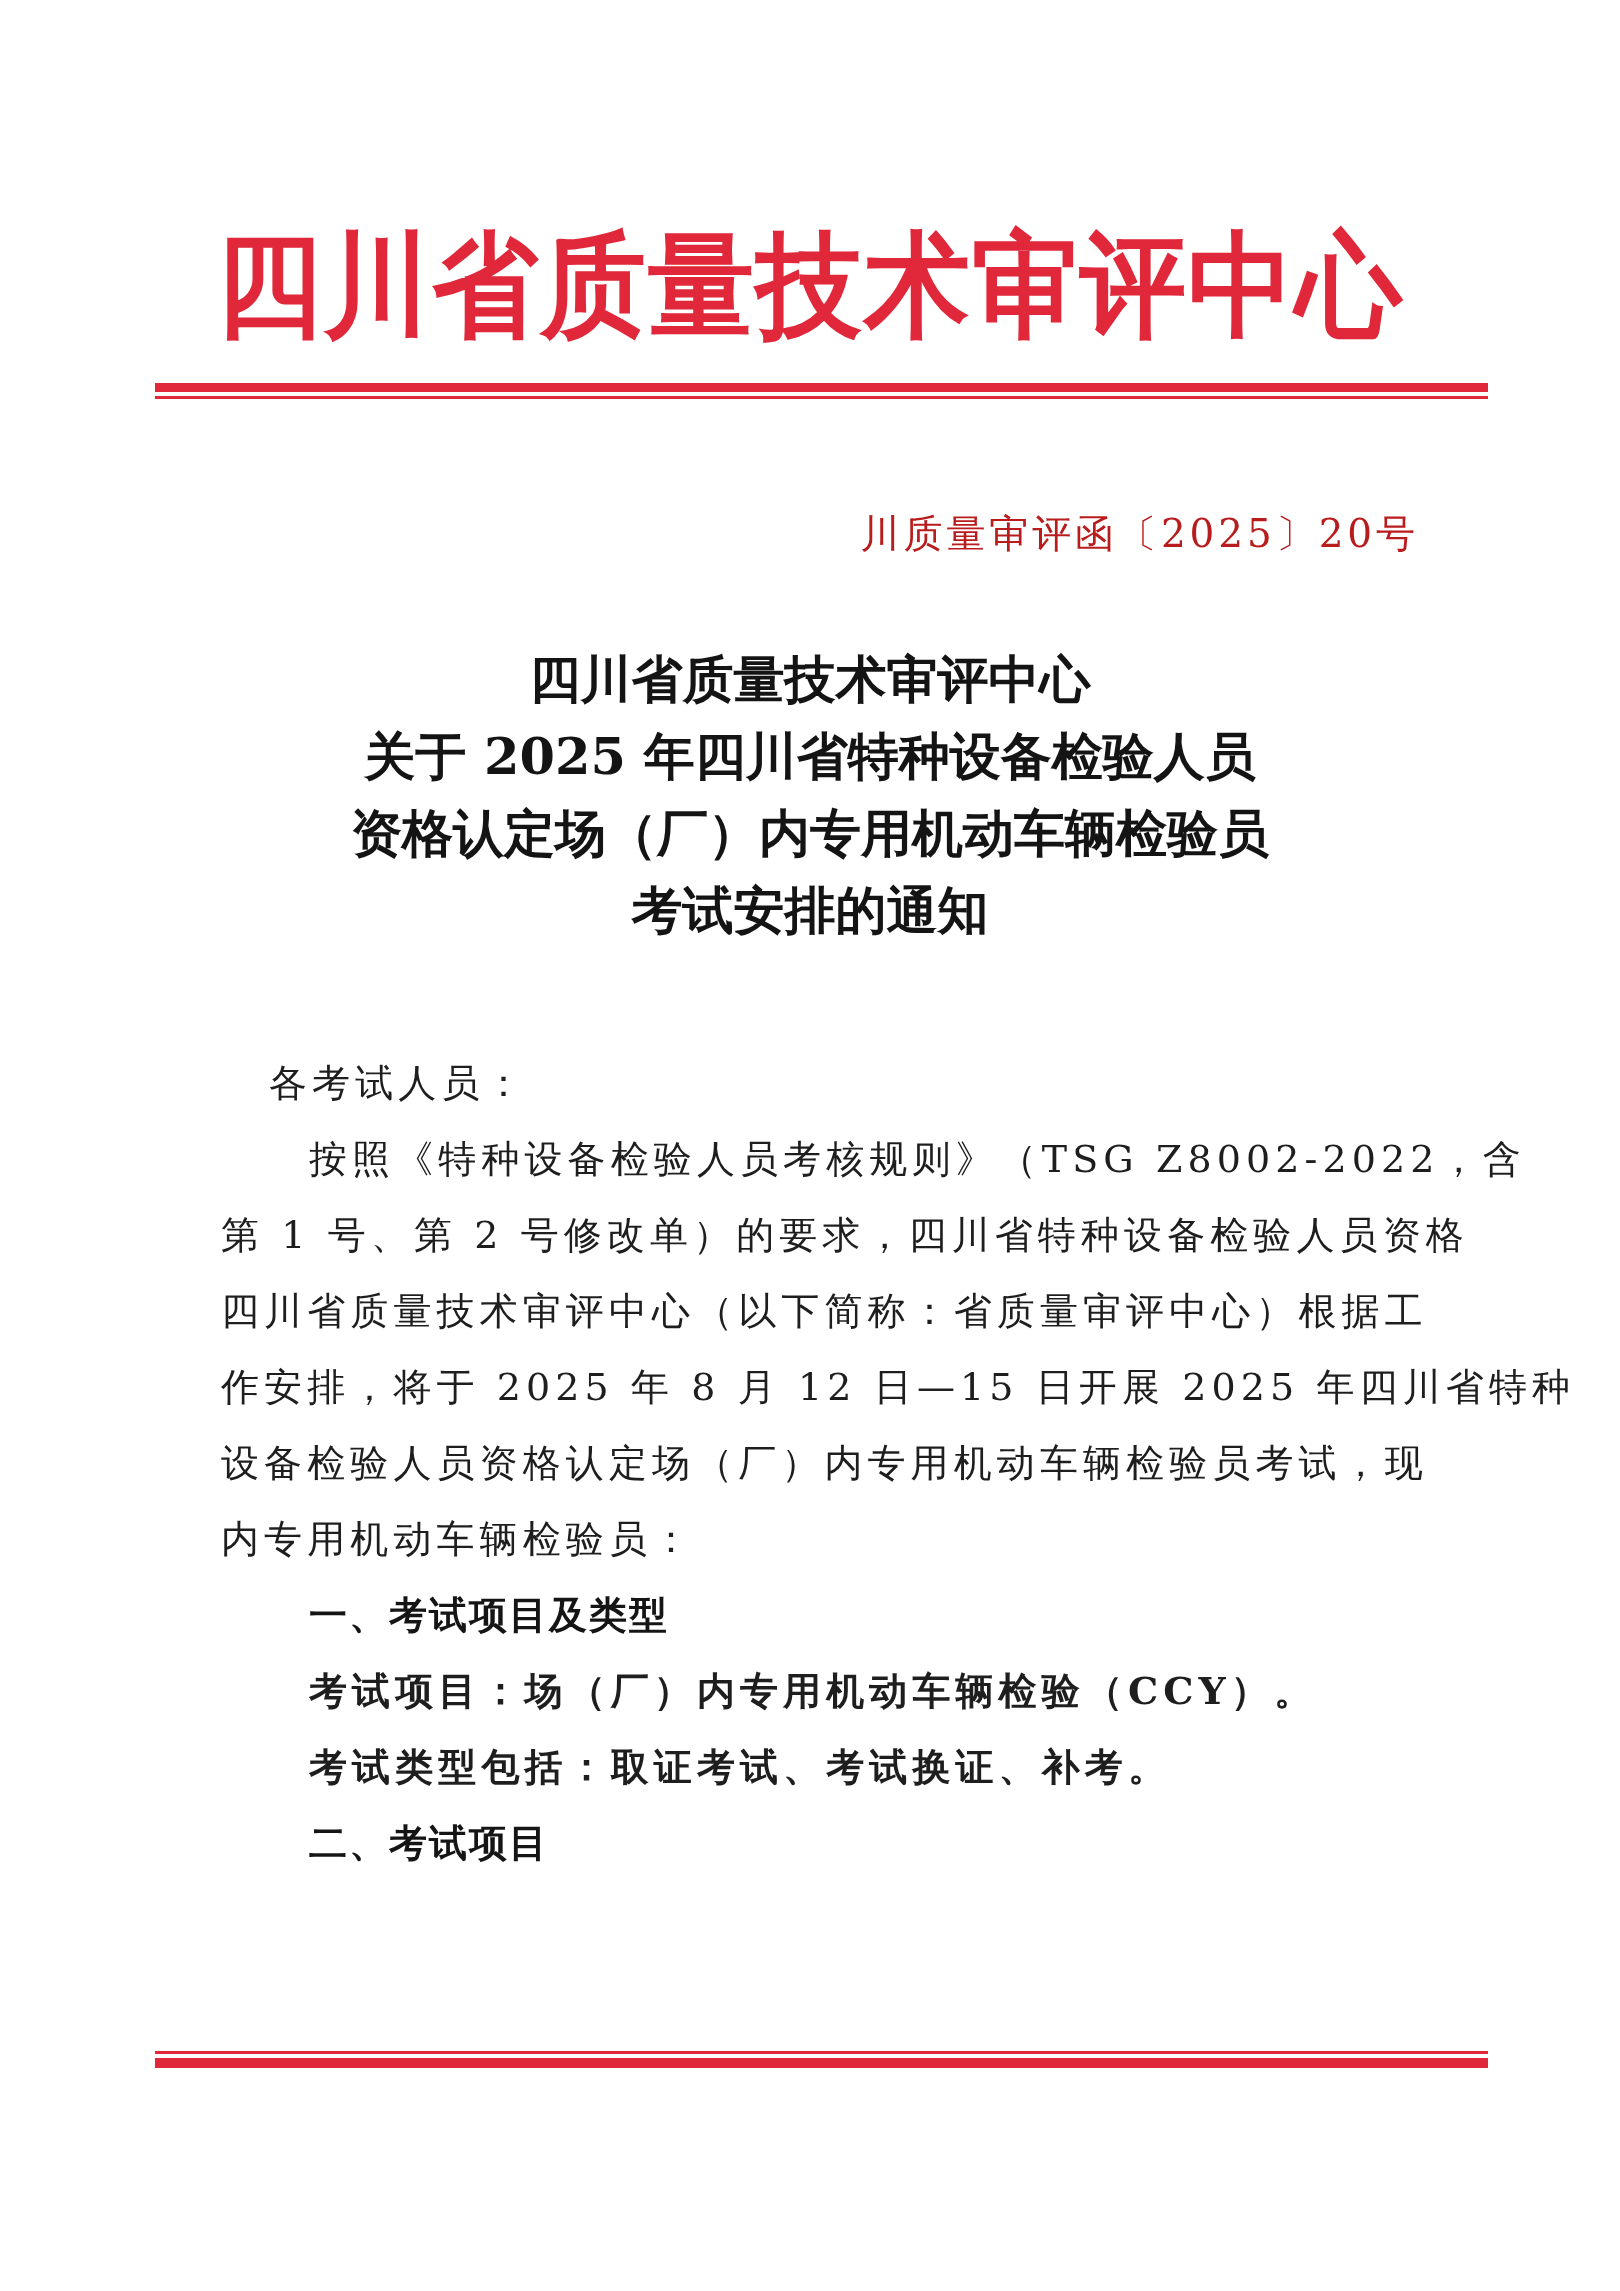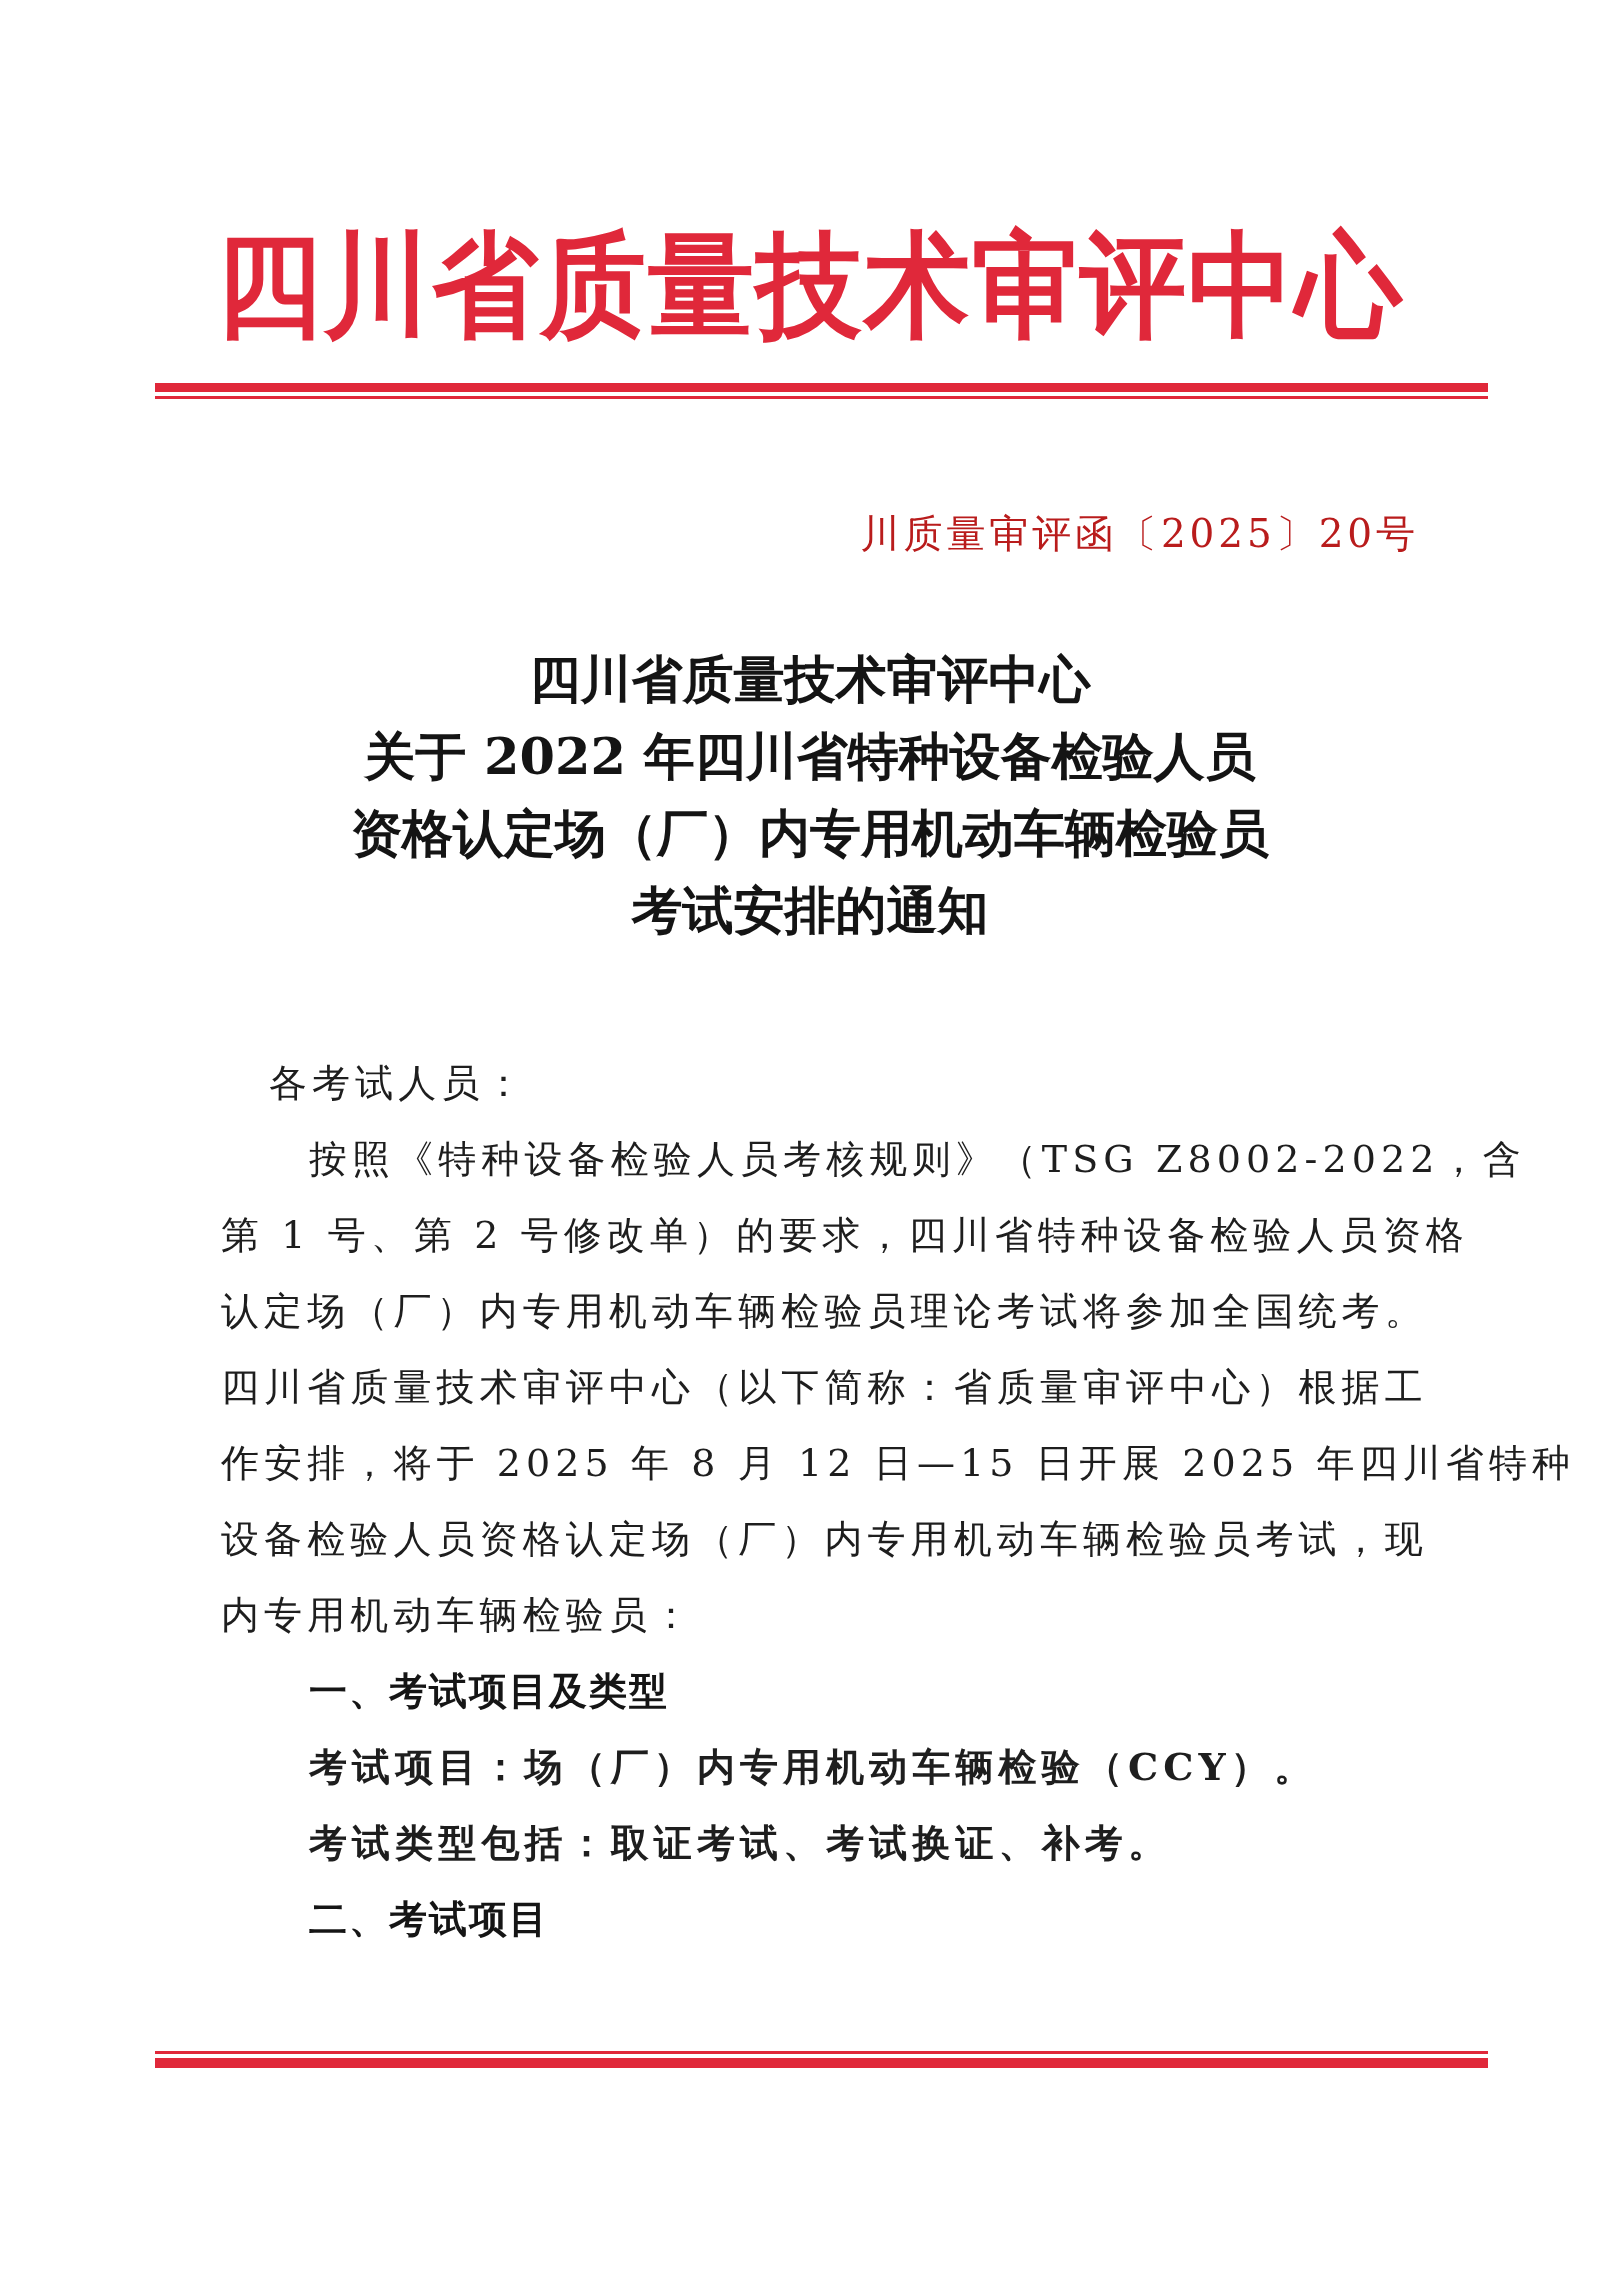--- a/index.html
+++ b/index.html
@@ -102,32 +102,31 @@
 <body>
 
 <div class="letterhead">四川省质量技术审评中心</div>
 <div class="rule top-thick"></div>
 <div class="rule top-thin"></div>
 
 <div class="doc-number">川质量审评函〔2025〕20号</div>
 
 <div class="title-block">
   <span class="title-line">四川省质量技术审评中心</span>
-  <span class="title-line">关于 2022 年四川省特种设备检验人员</span>
+  <span class="title-line">关于 2025 年四川省特种设备检验人员</span>
   <span class="title-line">资格认定场（厂）内专用机动车辆检验员</span>
   <span class="title-line">考试安排的通知</span>
 </div>
 
 <div class="body-text">
   <span class="salutation">各考试人员：</span>
 
   <div class="para">
     <span class="pline">按照《特种设备检验人员考核规则》（TSG Z8002-2022，含</span>
     <span class="pline">第 1 号、第 2 号修改单）的要求，四川省特种设备检验人员资格</span>
-    <span class="pline">认定场（厂）内专用机动车辆检验员理论考试将参加全国统考。</span>
     <span class="pline">四川省质量技术审评中心（以下简称：省质量审评中心）根据工</span>
     <span class="pline">作安排，将于 2025 年 8 月 12 日—15 日开展 2025 年四川省特种</span>
     <span class="pline">设备检验人员资格认定场（厂）内专用机动车辆检验员考试，现</span>
     <span class="pline">内专用机动车辆检验员：</span>
   </div>
 
   <span class="heading">一、考试项目及类型</span>
   <span class="item-line">考试项目：场（厂）内专用机动车辆检验（CCY）。</span>
   <span class="item-line">考试类型包括：取证考试、考试换证、补考。</span>
 

